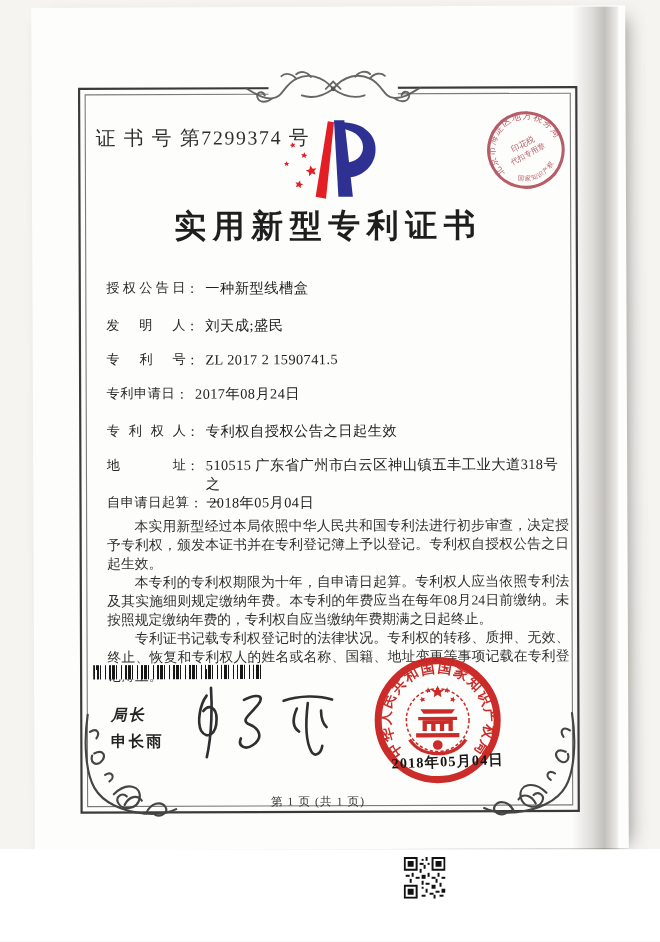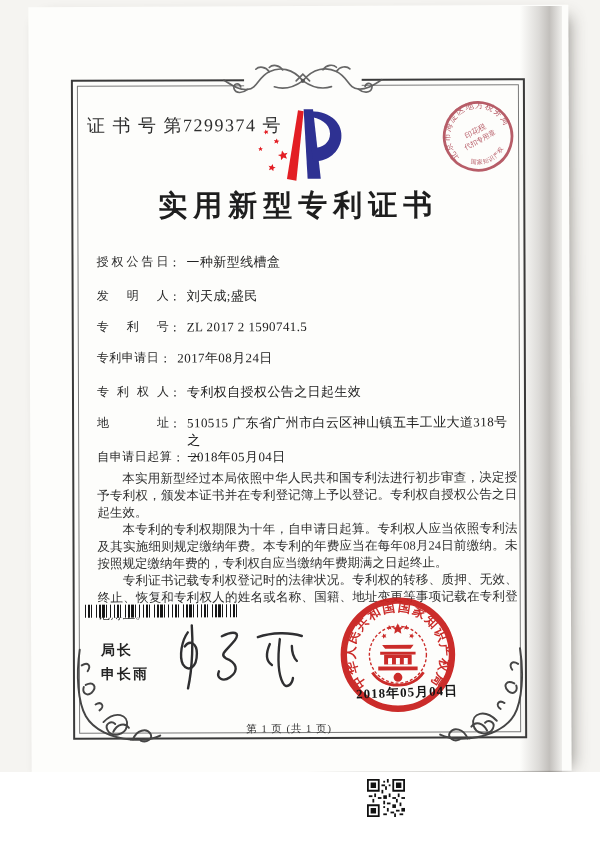--- a/index.html
+++ b/index.html
@@ -40,21 +40,21 @@
   .addrblock span{display:block;}
   .pair2{position:absolute;left:236px;top:0;white-space:nowrap;}
   .paras{left:97px;top:470px;width:420px;font-size:12.5px;line-height:17px;color:#303030;text-align:justify;}
   .paras p{margin:0;text-indent:2em;}
   .barcode{
     left:84px;top:604px;width:154px;height:13px;
     background:repeating-linear-gradient(90deg,
       #161616 0 1.5px,#fff 1.5px 3px,#161616 3px 5.5px,#fff 5.5px 6.5px,
       #161616 6.5px 7.5px,#fff 7.5px 11px,#161616 11px 12px,#fff 12px 14.5px);
   }
-  .exec-title{left:100px;top:641px;font-size:14px;font-weight:600;letter-spacing:2px;color:#242424;}
+  .exec-title{left:100px;top:641px;font-size:14px;font-weight:600;letter-spacing:2px;color:#242424;font-style:italic;}
   .exec-name{left:100px;top:665px;font-size:14px;font-weight:600;letter-spacing:2px;color:#242424;font-family:Liberation Mono, monospace;}
   .seal-date{
     left:345px;top:684px;width:122px;text-align:center;
     font-size:13px;font-weight:700;letter-spacing:1px;color:#151515;
     transform:rotate(-2deg);
   }
   .footer-page{left:72px;top:722px;width:432px;text-align:center;font-size:10.5px;letter-spacing:1px;color:#333;}
   .scan-text{left:411px;top:788px;font-size:16.5px;letter-spacing:1px;color:#1d1d1d;font-weight:500;}
   svg{display:block;}
 </style>

